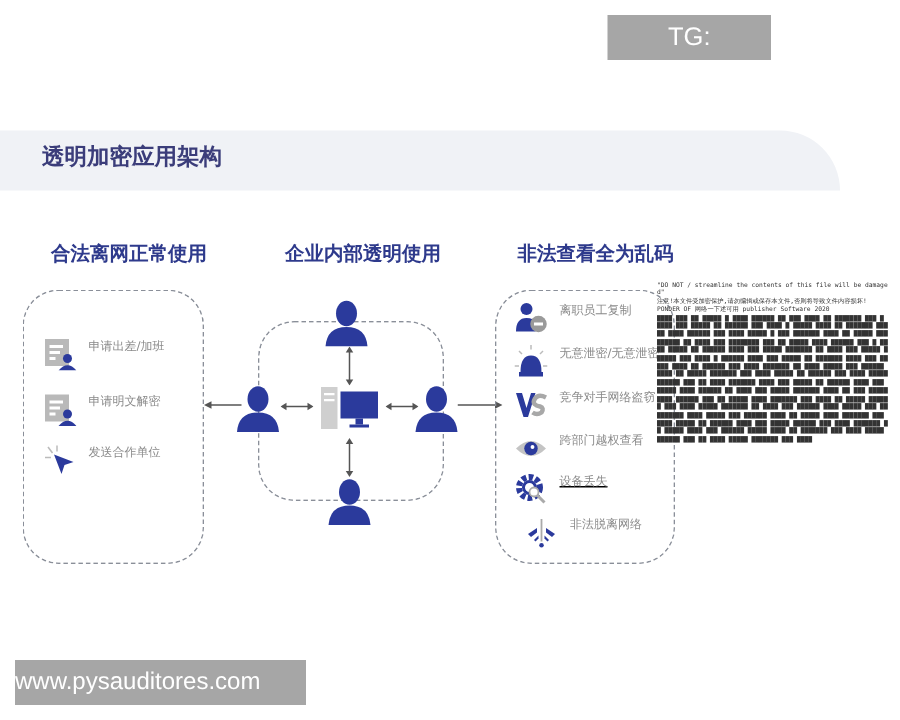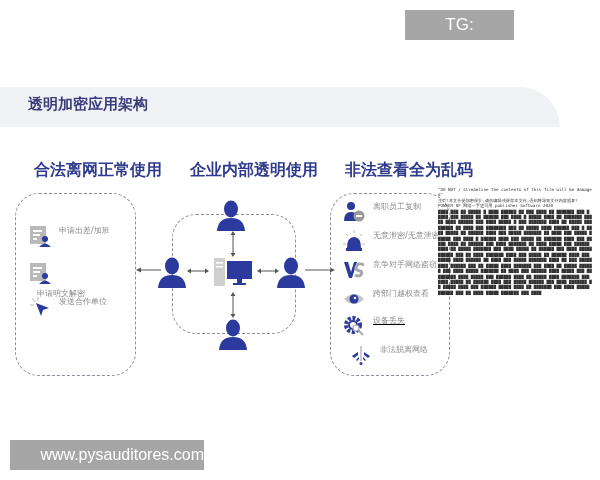--- a/index.html
+++ b/index.html
@@ -1,21 +1,21 @@
 <!DOCTYPE html>
 <html><head>
 <meta charset="utf-8">
 <style>
   * { box-sizing: border-box; margin: 0; padding: 0; }
   body { width: 600px; height: 480px; background: #ffffff; position: relative; overflow: hidden; font-family: "DejaVu Sans", sans-serif; }
   .badge-tg { position: absolute; left: 405px; top: 10px; width: 109px; height: 30px; background: #a6a6a6; color: #fff; font-family: "Liberation Sans", sans-serif; font-size: 17px; line-height: 30px; text-align: center; }
-  .badge-url { position: absolute; left: 10px; top: 440px; width: 194px; height: 30px; background: #a6a6a6; color: #fff; font-family: "Liberation Sans", sans-serif; font-size: 16px; line-height: 30px; text-align: right; }
+  .badge-url { position: absolute; left: 10px; top: 440px; width: 194px; height: 30px; background: #a6a6a6; color: #fff; font-family: "Liberation Sans", sans-serif; font-size: 16px; line-height: 30px; text-align: left; }
   .header-band { position: absolute; left: 0; top: 87px; width: 560px; height: 40px; background: #f0f2f6; border-radius: 0 60px 0 0; }
   .header-title { position: absolute; left: 28px; top: 95px; font-size: 15px; font-weight: bold; color: #3b3d7a; }
-  .sec-title { position: absolute; font-size: 16px; font-weight: bold; color: #2e3a8c; top: 160px; }
+  .sec-title { position: absolute; font-size: 13px; font-weight: bold; color: #2e3a8c; top: 160px; }
   .dash-box { position: absolute; border: 1.5px dashed #8a8f99; border-radius: 24px; }
   .item { position: absolute; display: flex; }
   .item-label { font-size: 8px; color: #8a8a8a; margin-left: 8px; white-space: nowrap; }
   .icon { display: inline-block; position: relative; }
   .person { position: absolute; width: 30px; height: 32px; }
   .arrow { position: absolute; }
   .garbled { position: absolute; left: 438px; top: 187px; width: 156px; height: 180px; font-family: "DejaVu Sans Mono", monospace; font-size: 4.2px; line-height: 5.4px; color: #333; overflow: hidden; word-break: break-all; }
 </style>
 </head>
 <body>
@@ -38,21 +38,21 @@
       <rect x="1" y="1" width="16" height="18" fill="#b9b9b9"></rect>
       <rect x="4" y="5" width="9" height="2" fill="#fff"></rect>
       <rect x="4" y="9" width="7" height="2" fill="#fff"></rect>
       <rect x="4" y="13" width="4" height="2" fill="#fff"></rect>
       <circle cx="16" cy="14" r="3" fill="#2b3a9c"></circle>
       <path d="M10 22 Q16 15 22 22 Z" fill="#2b3a9c"></path>
     </svg>
   </span>
   <span class="item-label">申请出差/加班</span>
 </div>
-<div class="item" style="left:29px; top:262px;flex-direction:column;">
+<div class="item" style="left:29px; top:262px;">
   <span class="icon">
     <svg width="22" height="22" viewBox="0 0 22 22">
       <rect x="1" y="1" width="16" height="18" fill="#b9b9b9"></rect>
       <rect x="4" y="5" width="9" height="2" fill="#fff"></rect>
       <rect x="4" y="9" width="7" height="2" fill="#fff"></rect>
       <rect x="4" y="13" width="4" height="2" fill="#fff"></rect>
       <circle cx="16" cy="14" r="3" fill="#2b3a9c"></circle>
       <path d="M10 22 Q16 15 22 22 Z" fill="#2b3a9c"></path>
     </svg>
   </span>

